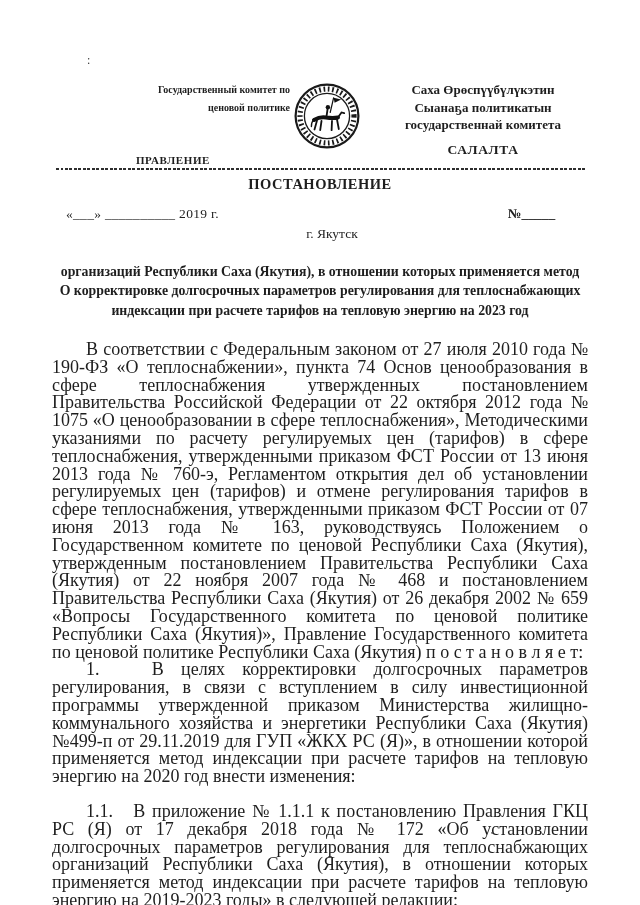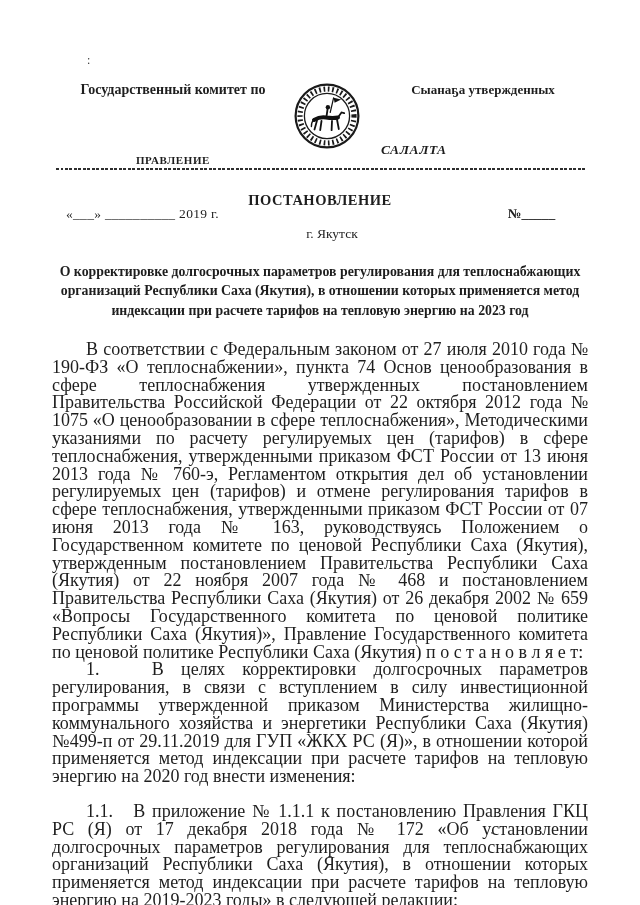--- a/index.html
+++ b/index.html
@@ -16,44 +16,44 @@
     position:absolute;top:55px;left:87px;
     font-size:12px;color:#3a3a3a;line-height:10px;
   }
   .artifact-speck{
     position:absolute;top:829px;left:491px;
     font-size:7px;color:#4a4a4a;
   }
   
   .org-left{
     position:absolute;top:81px;left:56px;width:234px;
-    text-align:center;font-weight:bold;font-size:14px;line-height:17.5px;
+    text-align:right;font-weight:bold;font-size:10px;line-height:17.5px;
   }
   .org-right{
     position:absolute;top:81px;left:381px;width:204px;
     text-align:center;font-weight:bold;font-size:13px;line-height:17.5px;
   }
   .emblem{
     position:absolute;top:82px;left:293px;width:68px;height:68px;
   }
   .sub-left{
     position:absolute;top:142px;left:56px;width:234px;
     text-align:center;font-weight:bold;font-size:11px;letter-spacing:0.6px;margin-top:12px;
   }
   .sub-right{
     position:absolute;top:142px;left:381px;width:204px;
-    font-weight:bold;font-size:13.5px;letter-spacing:0.6px;font-style:italic;
+    text-align:center;font-weight:bold;font-size:13.5px;letter-spacing:0.6px;
   }
   .separator{
     position:absolute;top:168px;left:56px;right:55px;height:1.7px;
     background:repeating-linear-gradient(90deg,#2e2e2e 0 2.6px,transparent 2.6px 4.5px);
   }
   
   .doc-type{
-    position:absolute;top:192px;left:0;width:100%;
+    position:absolute;top:176px;left:0;width:100%;
     text-align:center;font-weight:bold;font-size:14.5px;letter-spacing:0.5px;
   }
   .date-row{
     position:absolute;top:206px;left:66px;right:55px;height:18px;
     font-size:13.5px;
   }
   .date-blank{position:absolute;left:0;top:0;letter-spacing:0.3px;text-align:right;}
   .number-blank{position:absolute;left:442px;top:0;font-weight:bold;}
   .city-line{
     position:absolute;top:226px;left:22px;width:620px;
@@ -74,20 +74,21 @@
 </style>
 </head>
 <body>
 
 <div class="page">
 
   <span class="artifact-colon">:</span>
 
   <div class="org-left">
     <div>Государственный комитет по</div>
+    <div>ценовой политике</div>
   </div>
 
   <div class="emblem">
     <svg width="68" height="68" viewBox="0 0 68 68" aria-hidden="true">
       <circle cx="34" cy="34" r="31.4" fill="#ffffff" stroke="#1a1a1a" stroke-width="2.2"></circle>
       <circle cx="34" cy="34" r="27" fill="none" stroke="#1a1a1a" stroke-width="5.2" stroke-dasharray="1.7 2.7"></circle>
       <circle cx="34" cy="34" r="22.6" fill="none" stroke="#1a1a1a" stroke-width="1.3"></circle>
       <g stroke="#111111" stroke-width="1.8" stroke-linecap="round" fill="none">
         <path d="M21 38 Q 27 34.5 33 35.5 Q 40 36.5 45 35.5" stroke-width="4"></path>
         <path d="M44.5 36 L 48.5 30.5 L 51.2 31.2"></path>
@@ -98,40 +99,42 @@
         <path d="M21 37.5 Q 18.3 40 18.4 44.5" stroke-width="1.4"></path>
         <path d="M33.5 34.5 L 34.5 27.5"></path>
         <path d="M37.2 30.5 L 40.6 15.8" stroke-width="1.2"></path>
       </g>
       <circle cx="34.9" cy="25.3" r="2.2" fill="#111111"></circle>
       <path d="M40.6 15.8 L 48.2 17.4 L 41.6 20.8 Z" fill="#111111"></path>
     </svg>
   </div>
 
   <div class="org-right">
-    <div>Сыанаҕа утвержденных</div>
+    <div>Саха Өрөспүүбүлүкэтин</div>
+    <div>Сыанаҕа политикатын</div>
+    <div>государственнай комитета</div>
   </div>
 
   <div class="sub-left">ПРАВЛЕНИЕ</div>
   <div class="sub-right">САЛАЛТА</div>
 
   <div class="separator"></div>
 
   <div class="doc-type">ПОСТАНОВЛЕНИЕ</div>
 
   <div class="date-row">
     <span class="date-blank">«___» __________ 2019 г.</span>
     <span class="number-blank">№_____</span>
   </div>
 
   <div class="city-line">г. Якутск</div>
 
   <div class="doc-title">
+    <div>организаций Республики Саха (Якутия), в отношении которых применяется метод</div>
     <div>О корректировке долгосрочных параметров регулирования для теплоснабжающих</div>
-    <div>организаций Республики Саха (Якутия), в отношении которых применяется метод</div>
     <div>индексации при расчете тарифов на тепловую энергию на 2023 год</div>
   </div>
 
   <div class="doc-body">
     <p class="para">В соответствии с Федеральным законом от 27 июля 2010 года № 190-ФЗ «О теплоснабжении», пункта 74 Основ ценообразования в сфере теплоснабжения утвержденных постановлением Правительства Российской Федерации от 22 октября 2012 года № 1075 «О ценообразовании в сфере теплоснабжения», Методическими указаниями по расчету регулируемых цен (тарифов) в сфере теплоснабжения, утвержденными приказом ФСТ России от 13 июня 2013 года № 760-э, Регламентом открытия дел об установлении регулируемых цен (тарифов) и отмене регулирования тарифов в сфере теплоснабжения, утвержденными приказом ФСТ России от 07 июня 2013 года № 163, руководствуясь Положением о Государственном комитете по ценовой Республики Саха (Якутия), утвержденным постановлением Правительства Республики Саха (Якутия) от 22 ноября 2007 года № 468 и постановлением Правительства Республики Саха (Якутия) от 26 декабря 2002 № 659 «Вопросы Государственного комитета по ценовой политике Республики Саха (Якутия)», Правление Государственного комитета по ценовой политике Республики Саха (Якутия) п о с т а н о в л я е т:</p>
     <p class="para">1.&nbsp;&nbsp;&nbsp;В целях корректировки долгосрочных параметров регулирования, в связи с вступлением в силу инвестиционной программы утвержденной приказом Министерства жилищно-коммунального хозяйства и энергетики Республики Саха (Якутия) №499-п от 29.11.2019 для ГУП «ЖКХ РС (Я)», в отношении которой применяется метод индексации при расчете тарифов на тепловую энергию на 2020 год внести изменения:</p>
     <p class="para gap-before">1.1.&nbsp;&nbsp;&nbsp;В приложение № 1.1.1 к постановлению Правления ГКЦ РС (Я) от 17 декабря 2018 года № 172 «Об установлении долгосрочных параметров регулирования для теплоснабжающих организаций Республики Саха (Якутия), в отношении которых применяется метод индексации при расчете тарифов на тепловую энергию на 2019-2023 годы» в следующей редакции:</p>
   </div>
 
   <span class="artifact-speck">▪</span>

